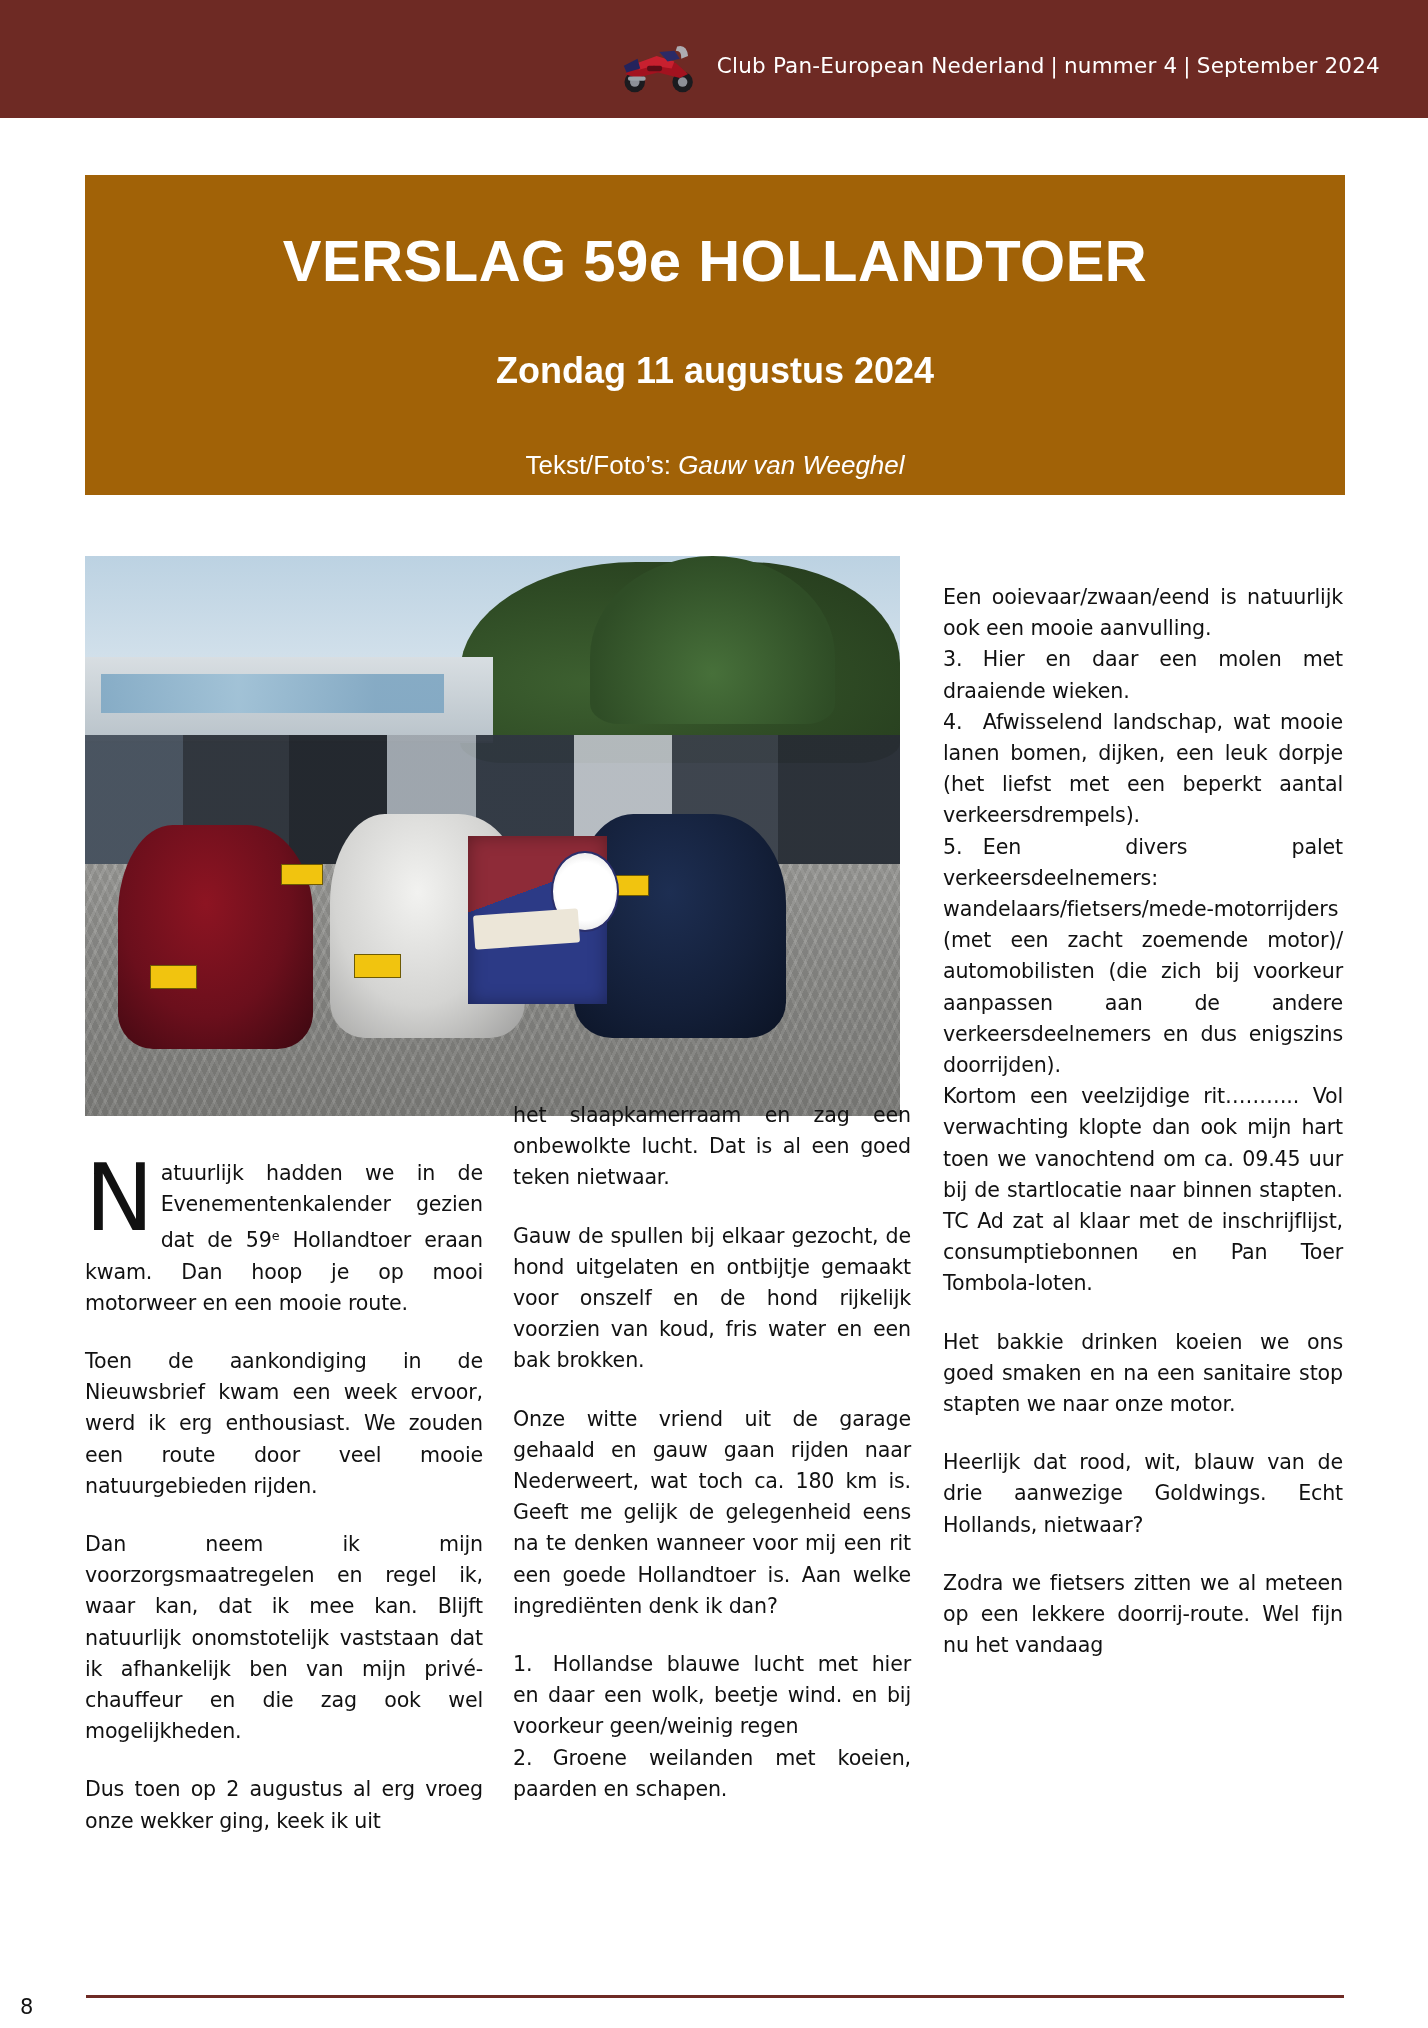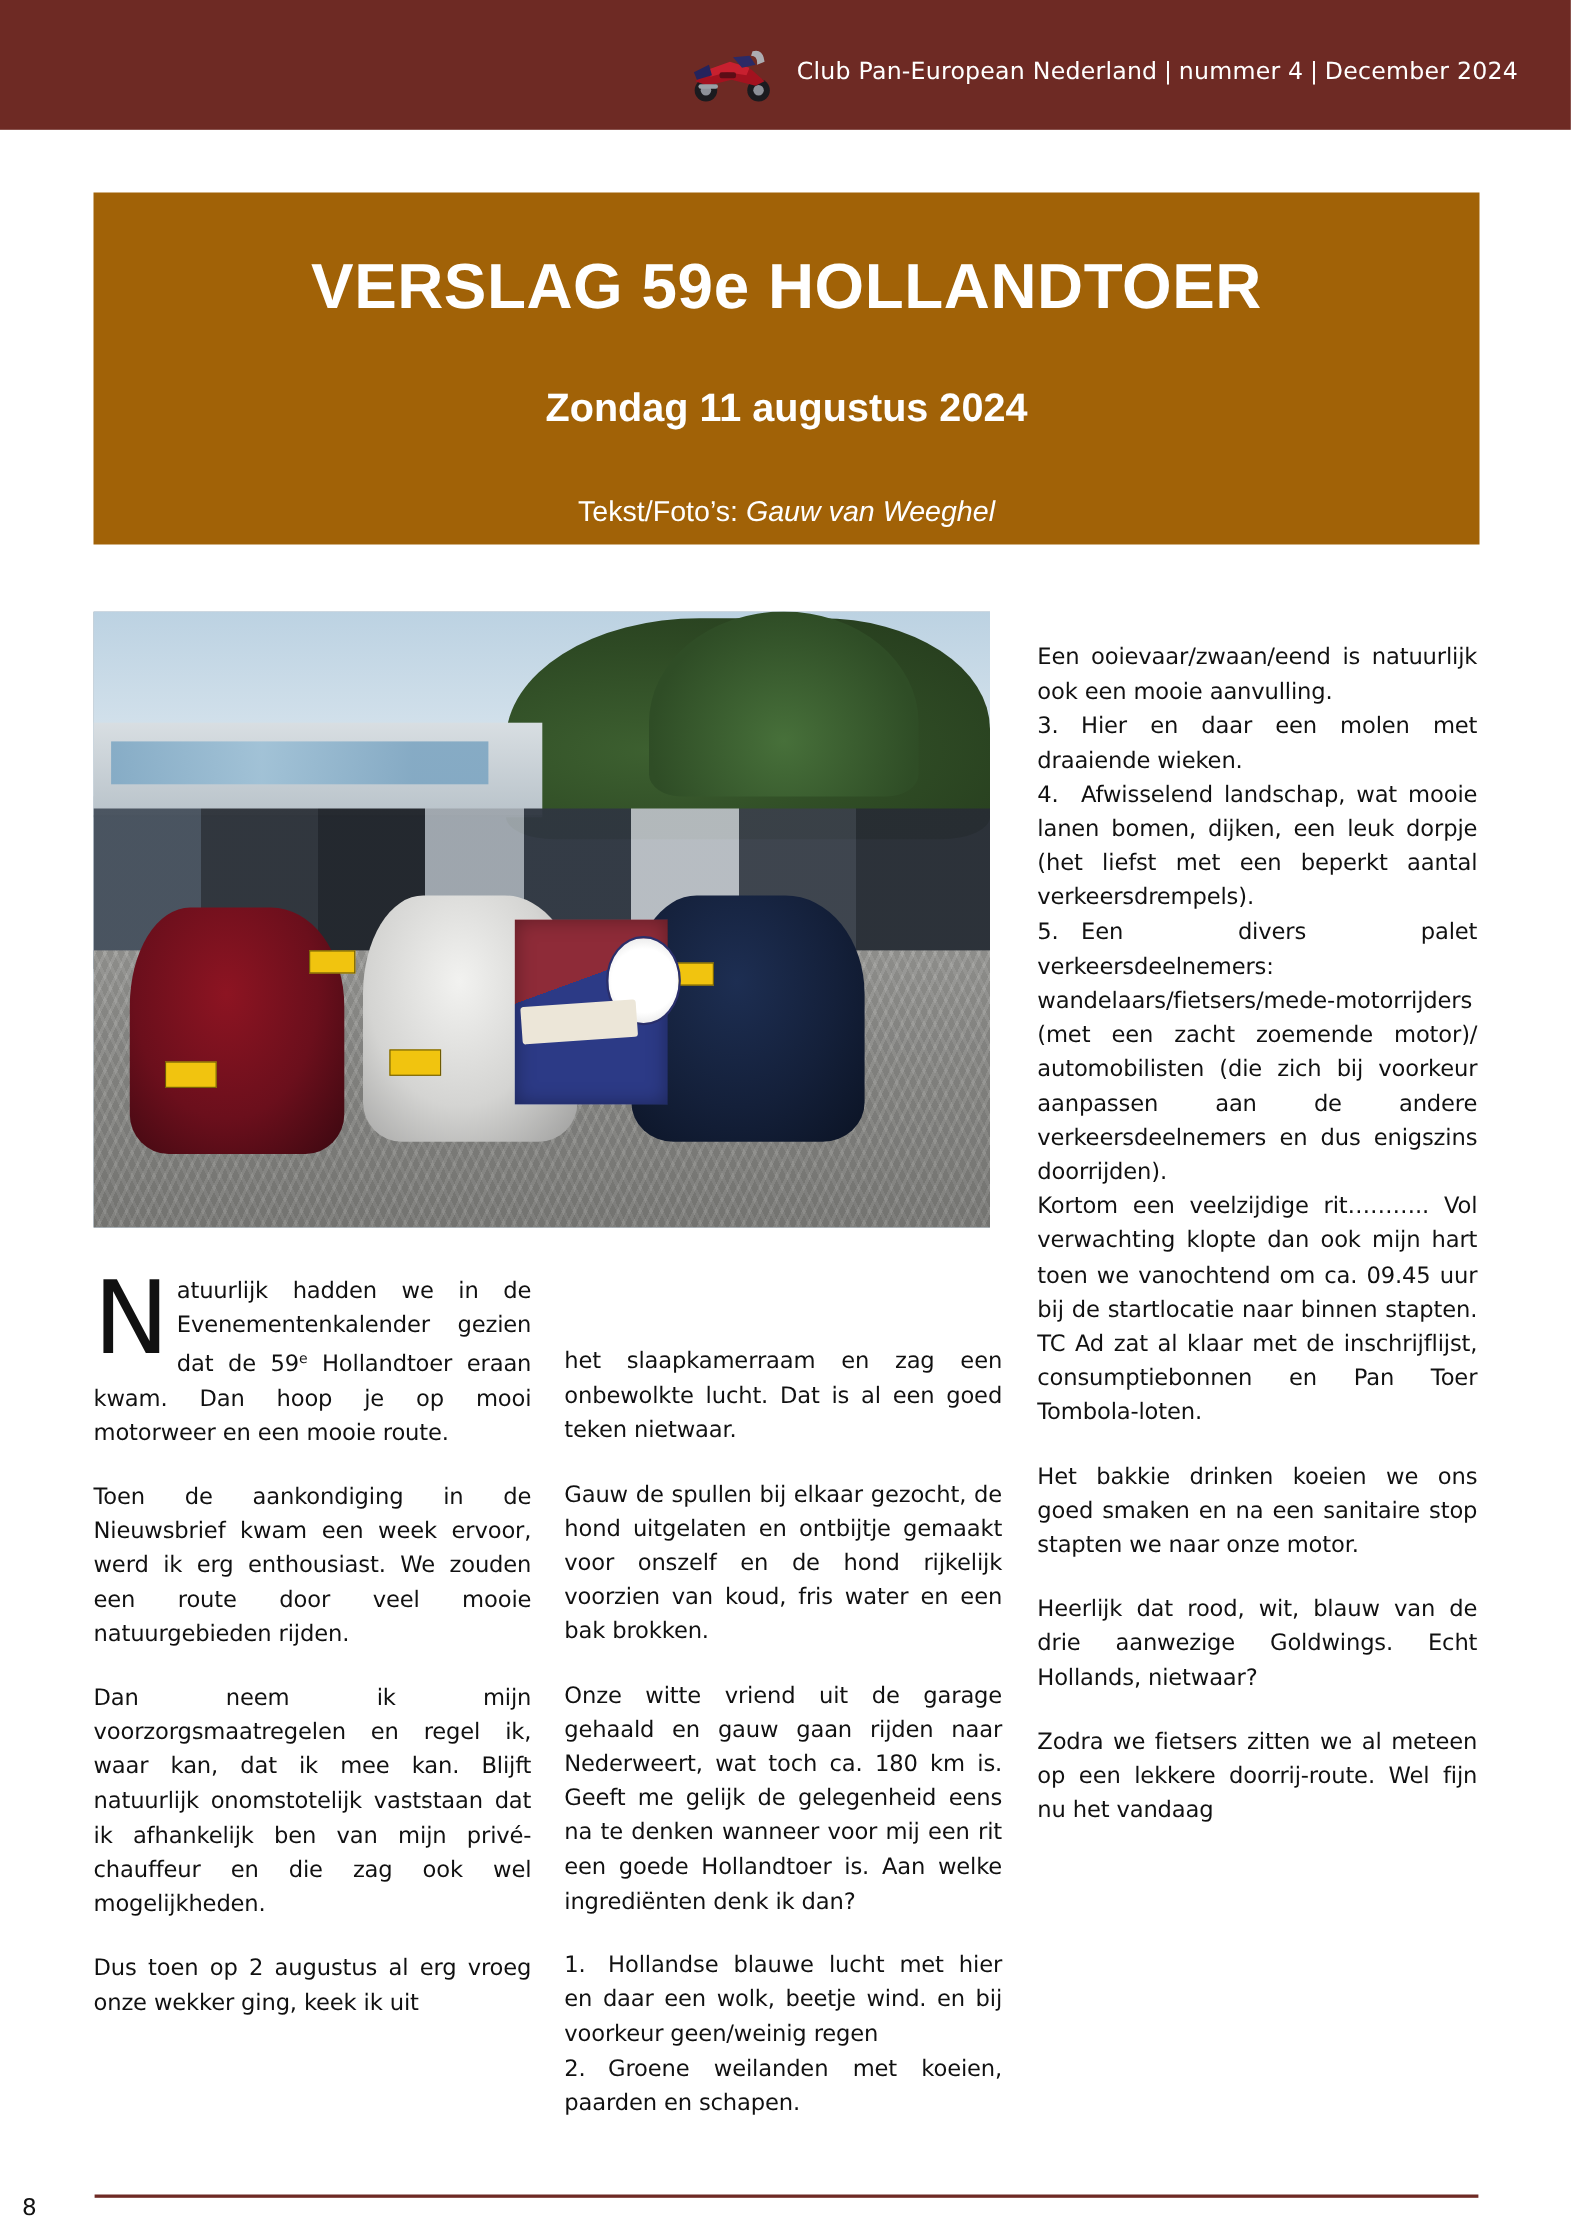--- a/index.html
+++ b/index.html
@@ -193,21 +193,21 @@
     line-height: 31.2px;
     color: #111111;
     text-align: justify;
     text-justify: inter-word;
     letter-spacing: -0.15px;
   }
   .col p { margin: 0 0 27px 0; }
   .col p:last-child { margin-bottom: 0; }
 
   .col-left   { left: 85px;  top: 1158px; width: 398px; }
-  .col-mid    { left: 513px; top: 1222px; width: 398px; }
+  .col-mid    { left: 513px; top: 1100px; width: 398px; }
   .col-right  { left: 943px; top: 582px;  width: 400px; }
 
   .dropcap::first-letter {
     float: left;
     font-family: "DejaVu Sans", sans-serif;
     font-size: 92px;
     line-height: 74px;
     padding: 4px 7px 0 0;
     font-weight: 400;
   }
@@ -245,21 +245,21 @@
         <path d="M12 56 L30 40 L58 34 L86 40 L104 56 L92 62 L60 54 L28 62 Z" fill="#a3121f"></path>
         <path d="M30 40 L58 30 L84 38 L80 48 L54 44 L32 50 Z" fill="#c8202f"></path>
         <path d="M10 44 L30 34 L34 48 L14 54 Z" fill="#24235c"></path>
         <path d="M62 24 L84 22 L92 34 L74 38 Z" fill="#2b2a66"></path>
         <path d="M88 16 Q102 12 104 30 L94 34 Q95 22 86 22 Z" fill="#b9c3ca" opacity="0.85"></path>
         <rect x="44" y="44" width="22" height="8" rx="3" fill="#5c0d16"></rect>
         <rect x="16" y="60" width="26" height="6" rx="3" fill="#9aa0a6"></rect>
       </svg>
     </span>
     <span class="masthead-text">
-      <span>Club Pan-European Nederland</span><span class="sep">|</span><span>nummer 4</span><span class="sep">|</span><span>December 2024</span>
+      <span>Club Pan-European Nederland</span><span class="sep">|</span><span>nummer 4</span><span class="sep">|</span><span>September 2024</span>
     </span>
   </div>
 </div>
 
 <div class="title-banner">
   <div class="title-main">VERSLAG 59e HOLLANDTOER</div>
   <div class="title-sub">Zondag 11 augustus 2024</div>
   <div class="title-credit">
     <b>Tekst/Foto’s:</b>
     <i>Gauw van Weeghel</i>

